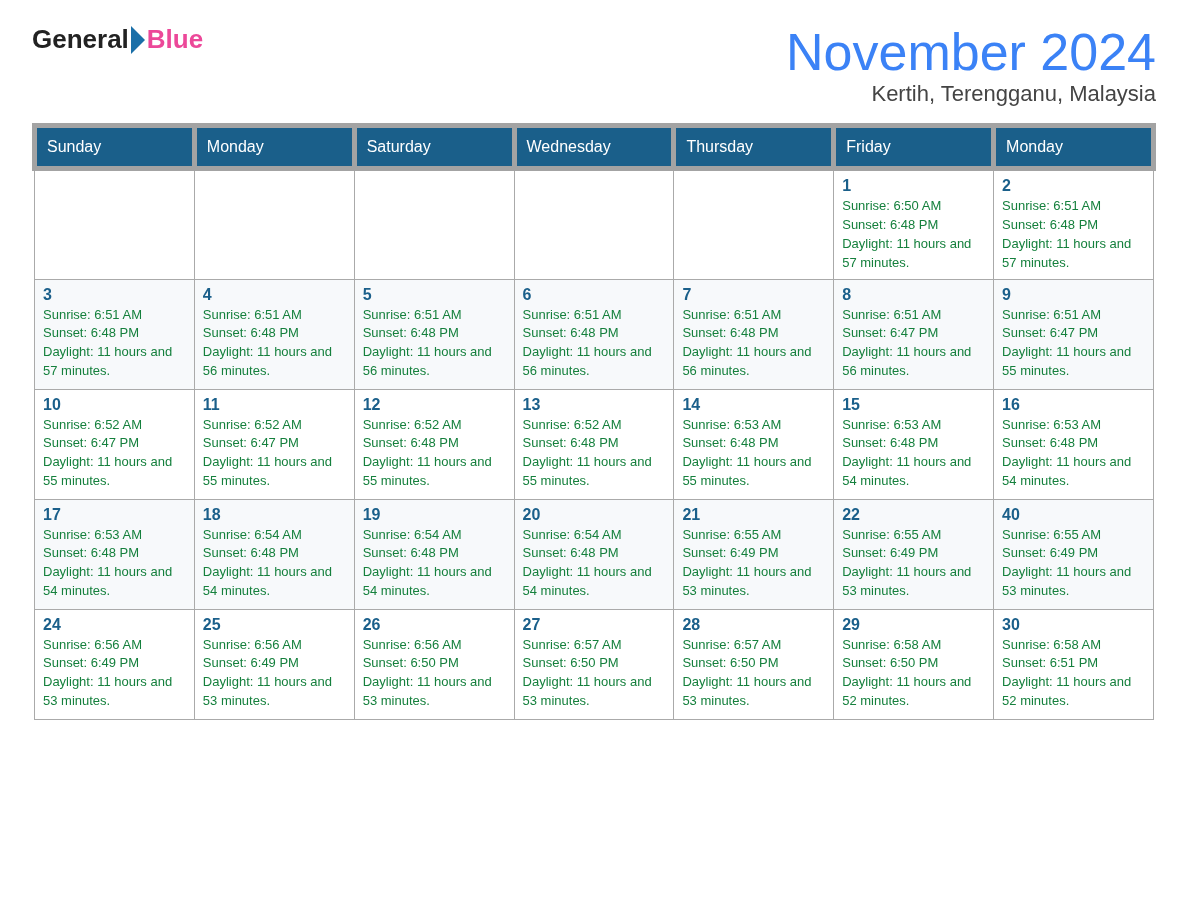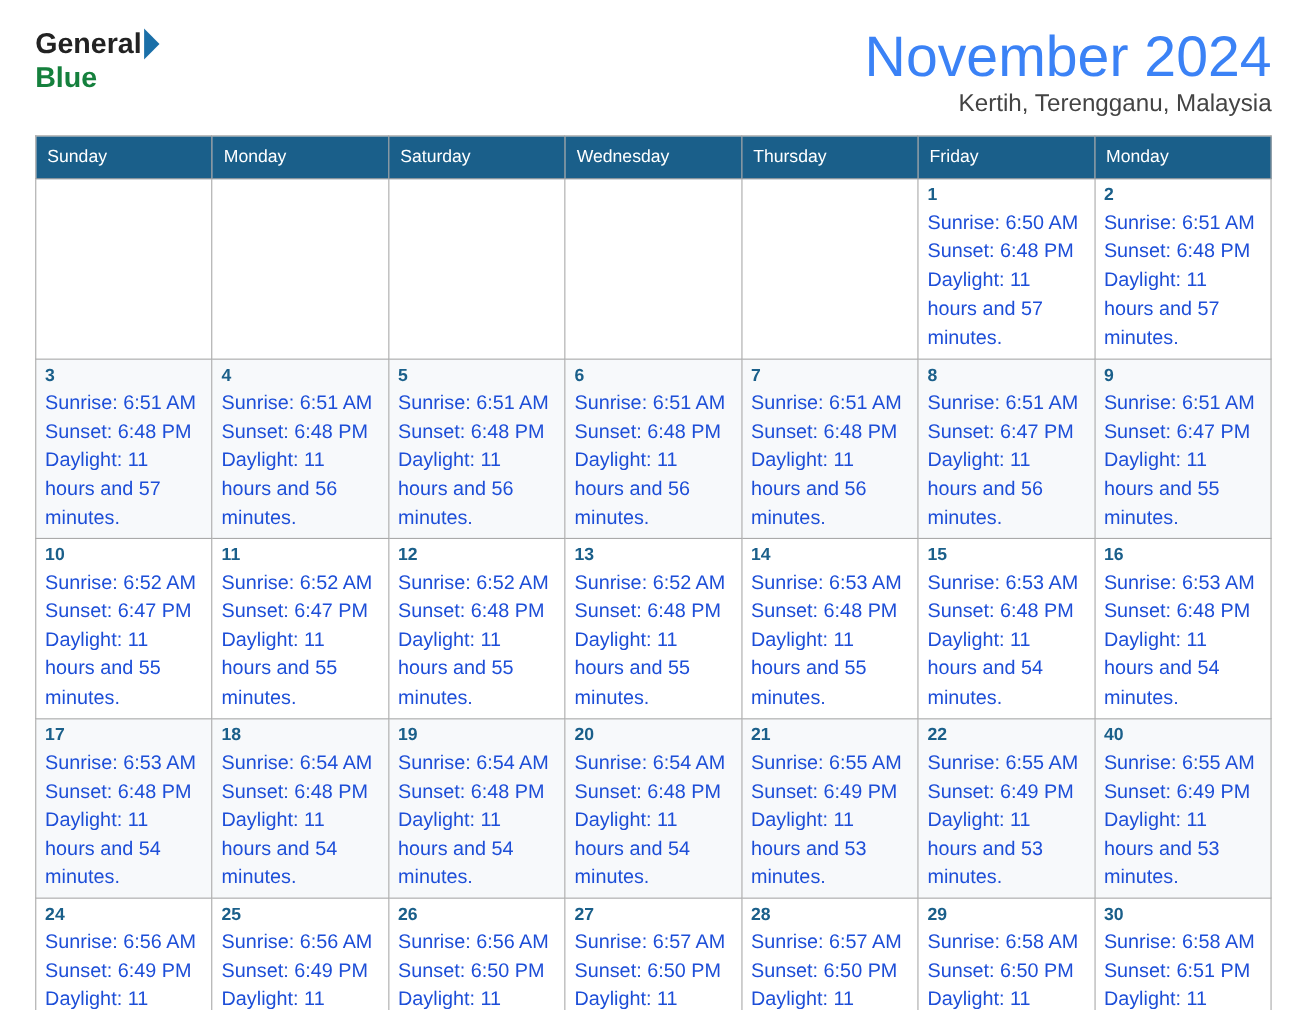--- a/index.html
+++ b/index.html
@@ -11,21 +11,21 @@
       min-height: 918px;
     }
     .header {
       display: flex;
       justify-content: space-between;
       align-items: flex-start;
       margin-bottom: 16px;
     }
     .logo {
       display: flex;
-      flex-direction: column;
+      flex-direction: row;
       align-items: flex-start;
       text-align: right;
     }
     .logo-top {
       display: flex;
       align-items: center;
       font-size: 26px;
       font-weight: bold;
       color: #333;
     }
@@ -33,21 +33,21 @@
     .logo-triangle {
       width: 0;
       height: 0;
       border-left: 14px solid #1a6fa8;
       border-top: 14px solid transparent;
       border-bottom: 14px solid transparent;
       margin-left: 2px;
       margin-right: 2px;
     }
     .logo-blue {
-      color: #15803d;
+      color: #ec4899;
       font-size: 26px;
       font-weight: bold;
     }
     .title-block {
       text-align: right;
     }
     .month-title {
       font-size: 52px;
       font-weight: normal;
       color: #3b82f6;
@@ -63,40 +63,40 @@
       border-collapse: collapse;
       table-layout: fixed;
     }
     thead tr th {
       background: #1a5f8a;
       color: #fff;
       padding: 10px 10px;
       font-size: 16px;
       font-weight: normal;
       text-align: left;
-      border: 1px solid #a3a3a3;
+      border: 5px solid #a3a3a3;
     }
     tbody tr td {
       vertical-align: top;
       border: 1px solid #aaa;
       padding: 6px 8px;
       height: 110px;
       font-size: 13px;
       color: #222;
     }
     .day-number {
       font-size: 16px;
       font-weight: bold;
       color: #1a5f8a;
       display: block;
       margin-bottom: 2px;
     }
     .day-info {
-      font-size: 18px;
-      color: #1d4ed8;
+      font-size: 13px;
+      color: #15803d;
       line-height: 1.45;
     }
     tbody tr:nth-child(even) td {
       background: #f7f9fb;
     }
     tbody tr:nth-child(odd) td {
       background: #fff;
     }
     .empty-cell {
       background: #fff !important;

